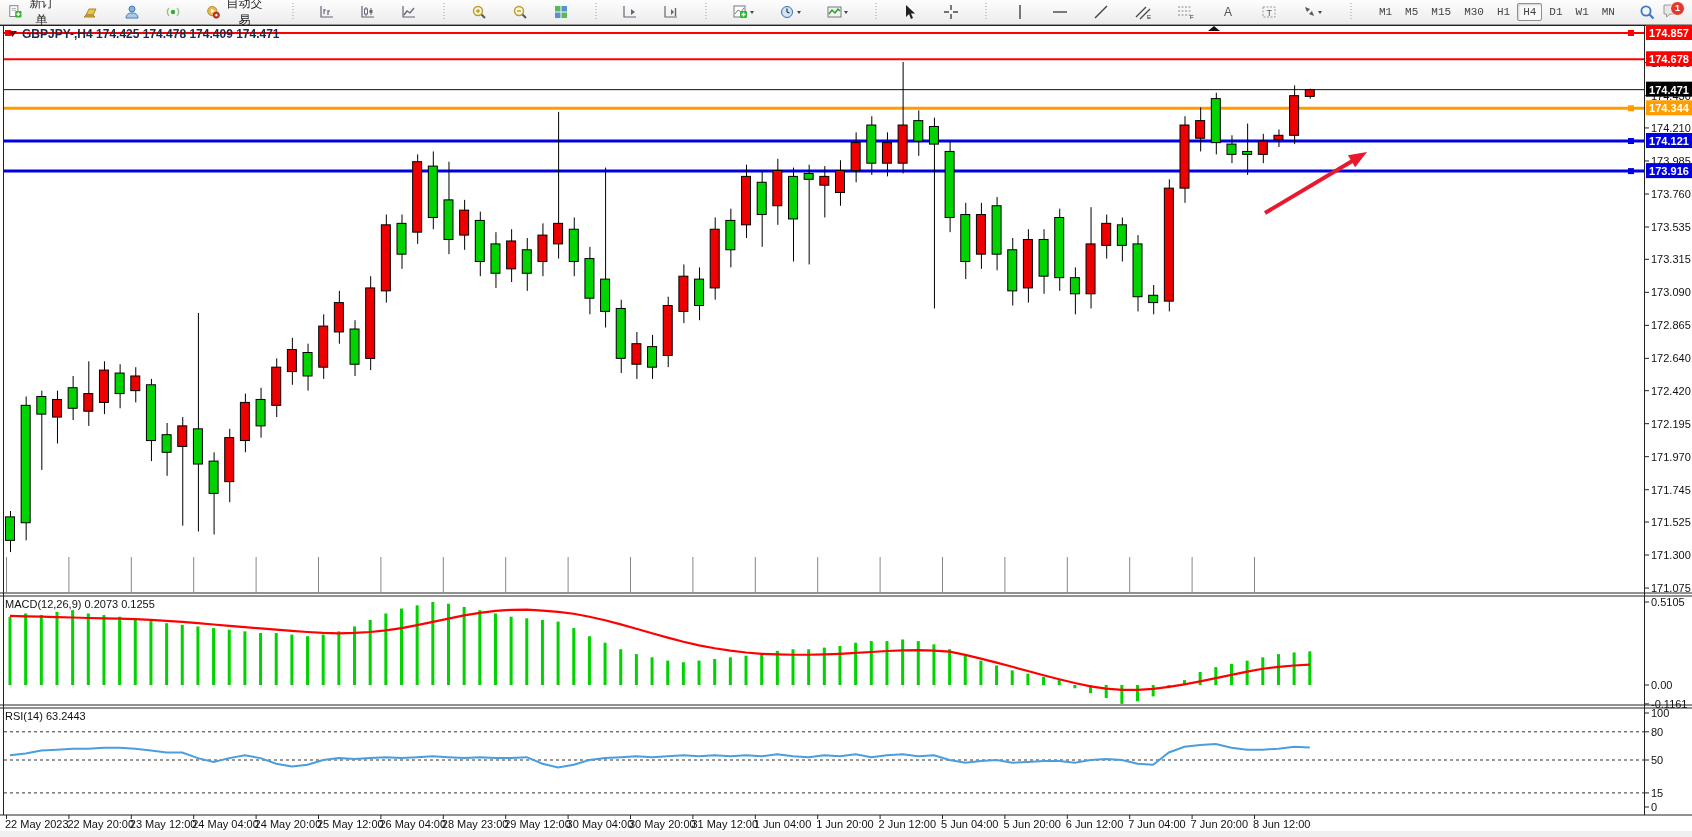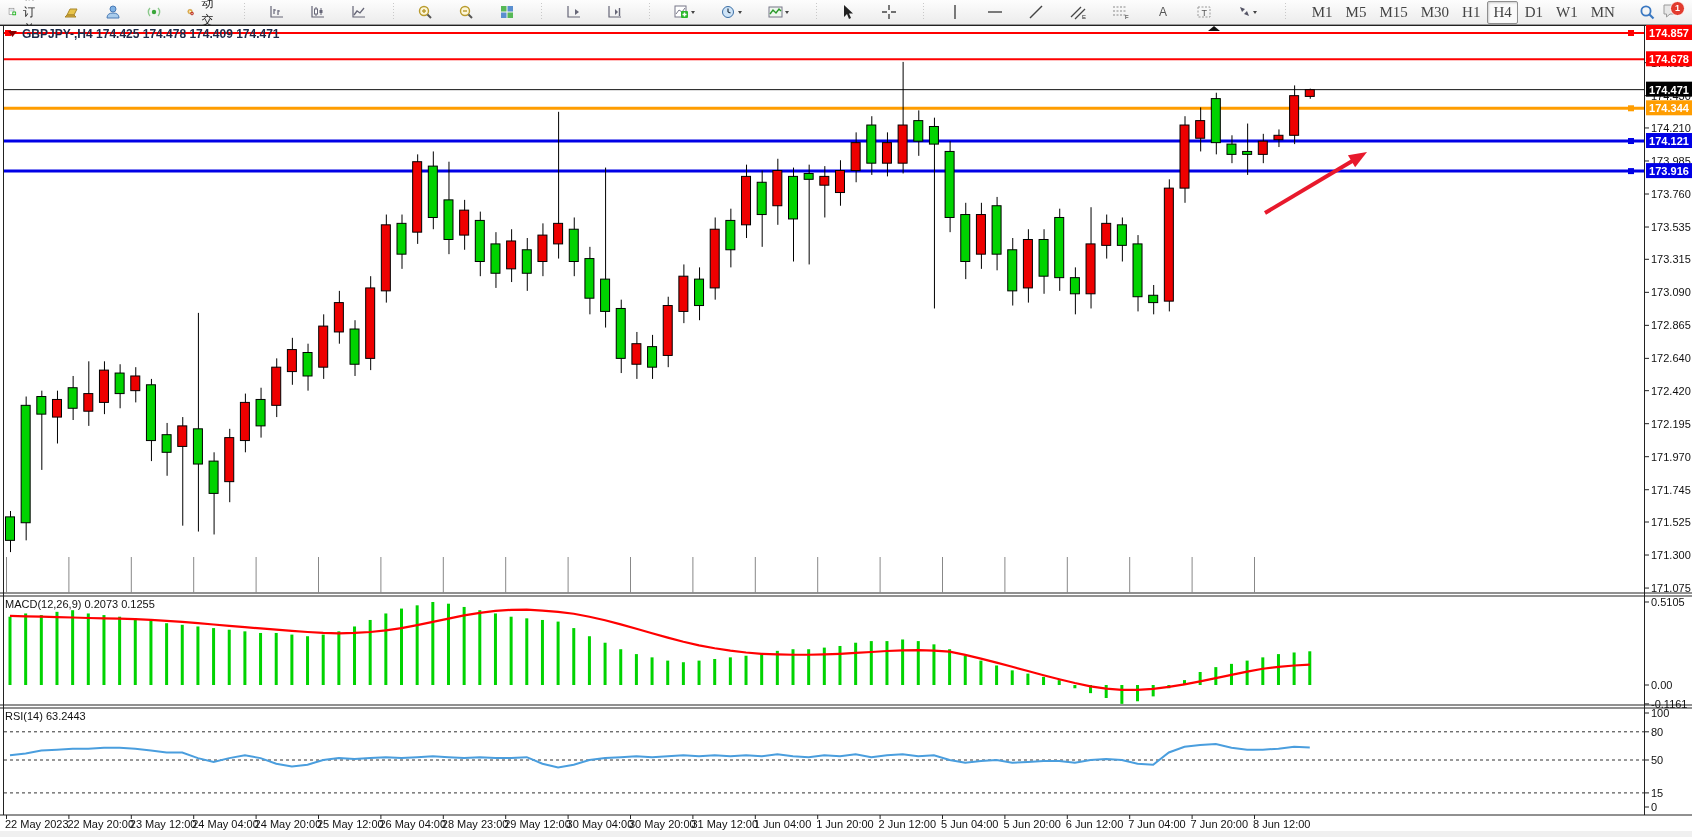--- a/index.html
+++ b/index.html
@@ -8,22 +8,22 @@
   .toolbar{height:25px;background:linear-gradient(#fdfdfd,#ececec);
     border-bottom:1px solid #9a9a9a;display:flex;align-items:center;
     padding:0 4px;box-sizing:border-box;gap:17px;}
   .tb-btn{display:flex;align-items:center;gap:3px;border:1px solid transparent;
     background:transparent;height:21px;padding:0 3px;font-size:12px;color:#222;
     font-family:"Liberation Sans",sans-serif;border-radius:2px;cursor:default;}
   .tb-btn svg{display:block;}
   .sep{width:6px;height:18px;margin:0 3px;
     background:repeating-linear-gradient(#c9c9c9 0 1px,transparent 1px 3px);
     background-size:2px 100%;background-repeat:no-repeat;background-position:2px 0;}
-  .tf-btn{font-size:15px;color:#444;padding:2px 5px;border:1px solid transparent;
-    background:transparent;font-family:Liberation Serif, serif;border-radius:2px;}
+  .tf-btn{font-size:11px;color:#444;padding:2px 5px;border:1px solid transparent;
+    background:transparent;font-family:Liberation Mono, monospace;border-radius:2px;}
   .tf-btn.active{border:1px solid #8f8f8f;background:#fafafa;
     box-shadow:inset 1px 1px 2px rgba(0,0,0,0.18);}
   .tb-right{margin-left:auto;display:flex;align-items:center;gap:6px;padding-right:6px;}
   .note-wrap{position:relative;width:20px;height:20px;}
   .badge{position:absolute;top:-1px;right:-3px;background:#e23b2e;color:#fff;
     border-radius:50%;width:13px;height:13px;font-size:9px;line-height:13px;
     text-align:center;font-weight:bold;border:1px solid #fff;}
   
   .chart-wrap{position:absolute;left:0;top:25px;width:1692px;height:812px;}
   svg text{font-family:"Liberation Sans",sans-serif;}

